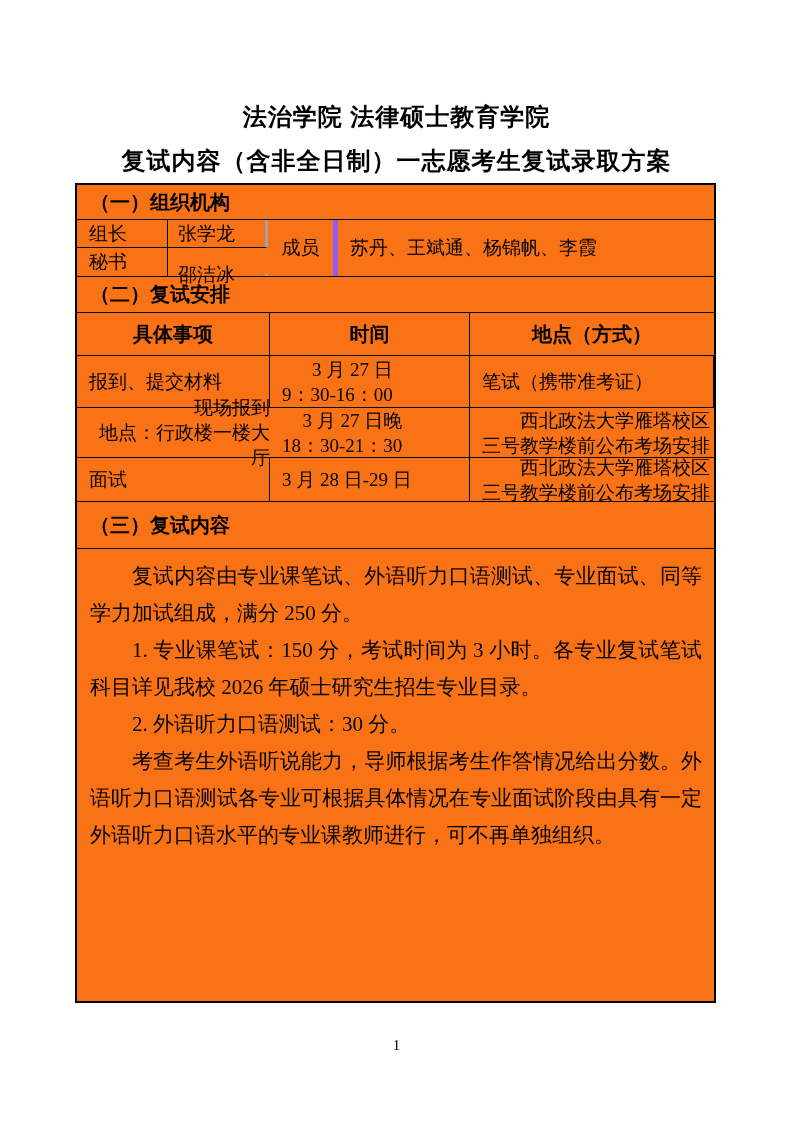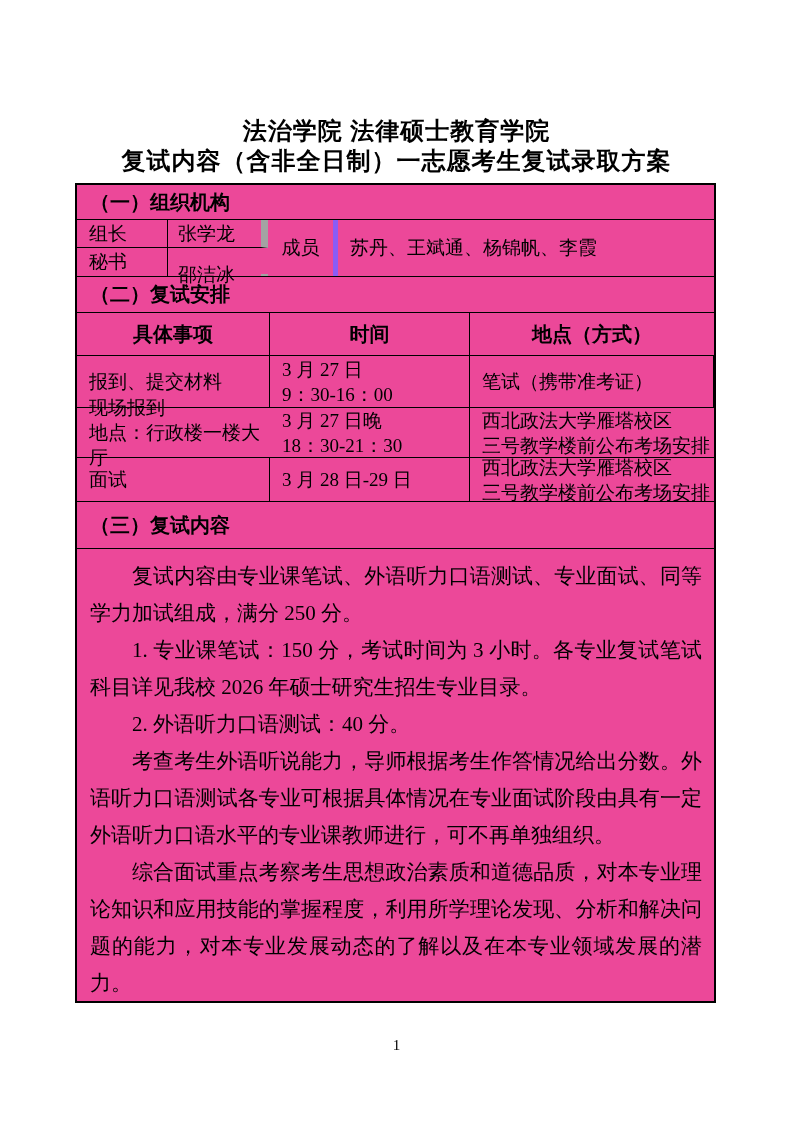--- a/index.html
+++ b/index.html
@@ -9,54 +9,54 @@
     font-family: "Liberation Serif", serif;
     color: #000;
     position: relative;
     overflow: hidden;
   }
   .page { position: absolute; inset: 0; background: #fff; }
 
   .title { position: absolute; left: 0; right: 0; text-align: center;
            font-family: "Liberation Sans", sans-serif; font-weight: bold;
            font-size: 24px; letter-spacing: 1px; white-space: nowrap; }
-  .title1 { top: 115px; }
+  .title1 { top: 101px; }
   .title2 { top: 145px; }
 
   .doc-table {
     position: absolute; left: 75px; top: 183px; width: 641px;
-    border: 2px solid #000; background: #ec4899;
+    border: 2px solid #000; background: #f97316;
   }
 
   .sec-head {
     font-family: "Liberation Sans", sans-serif; font-weight: bold;
     font-size: 20px; display: flex; align-items: center;
     padding-left: 13px; border-bottom: 1px solid #000;
   }
   .sec-head-1 { height: 35px; }
   .sec-head-2 { height: 36px; }
   .sec-head-3 { height: 47px; }
 
   .org {
     display: grid; grid-template-columns: 91px 100px 70px 1fr;
     grid-template-rows: 28px 28px; border-bottom: 1px solid #000;
     font-size: 19px;
   }
   .org > div { display: flex; align-items: center; }
   .org .cell-label { padding-left: 12px; border-right: 1px solid #000; }
-  .org .cell-name  { padding-left: 10px; border-right: 7px solid #a3a3a3; }
+  .org .cell-name  { padding-left: 10px; border-right: 3px solid #a3a3a3; }
   .org .r1 { border-bottom: 1px solid #000; }
   .org .cell-members-label { grid-row: 1 / span 2; grid-column: 3;
        justify-content: center; border-right: 5px solid #8b5cf6; }
   .org .cell-members-names { grid-row: 1 / span 2; grid-column: 4; padding-left: 12px; }
 
   .sched {
     display: grid; grid-template-columns: 193px 200px 1fr;
     grid-template-rows: 43px 52px 50px 43px;
-    border-bottom: 1px solid #000; font-size: 19px;
+    border-bottom: 1px solid #000; font-size: 19px; text-align: right;
   }
   .sched > div { display: flex; align-items: center; }
   .sched .col-a, .sched .col-b { border-right: 1px solid #000; }
   .sched .hcell {
     font-family: "Liberation Sans", sans-serif; font-weight: bold;
     font-size: 20px; justify-content: center; border-bottom: 1px solid #000;
   }
   .sched .dcell { padding-left: 12px; line-height: 25px; white-space: pre-line; }
   .sched .rb { border-bottom: 1px solid #000; }
 
@@ -113,22 +113,21 @@
       <div class="dcell col-b">3 月 28 日-29 日</div>
       <div class="dcell">西北政法大学雁塔校区
 三号教学楼前公布考场安排</div>
     </div>
 
     <div class="sec-head sec-head-3">（三）复试内容</div>
 
     <div class="content">
       <p>复试内容由专业课笔试、外语听力口语测试、专业面试、同等学力加试组成，满分 250 分。</p>
       <p>1. 专业课笔试：150 分，考试时间为 3 小时。各专业复试笔试科目详见我校 2026 年硕士研究生招生专业目录。</p>
-      <p>2. 外语听力口语测试：40 分。</p>
+      <p>2. 外语听力口语测试：30 分。</p>
       <p>考查考生外语听说能力，导师根据考生作答情况给出分数。外语听力口语测试各专业可根据具体情况在专业面试阶段由具有一定外语听力口语水平的专业课教师进行，可不再单独组织。</p>
-      <p>综合面试重点考察考生思想政治素质和道德品质，对本专业理论知识和应用技能的掌握程度，利用所学理论发现、分析和解决问题的能力，对本专业发展动态的了解以及在本专业领域发展的潜力。</p>
     </div>
 
   </div>
 
   <div class="page-num">1</div>
 
 </div>
 
 </body></html>

